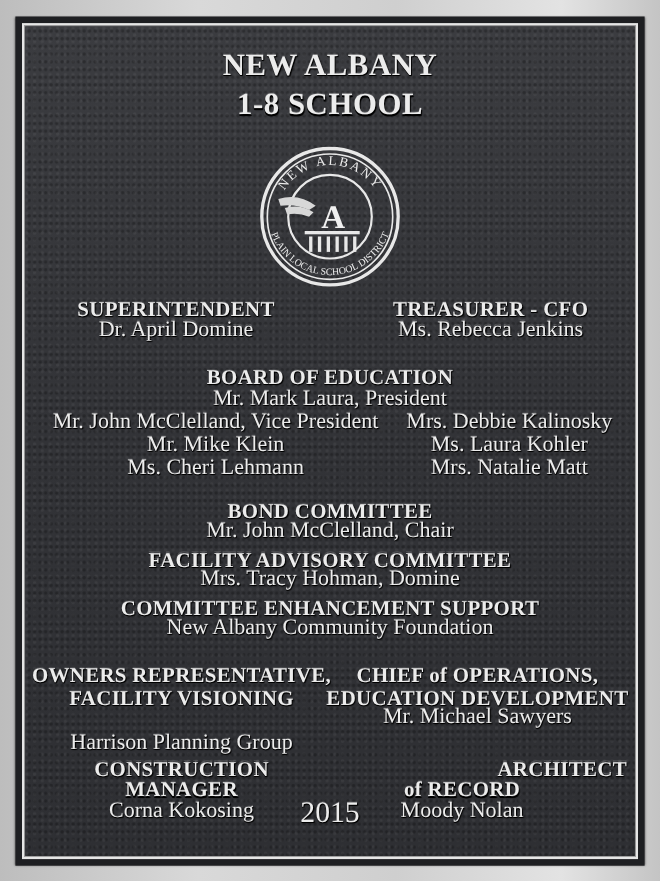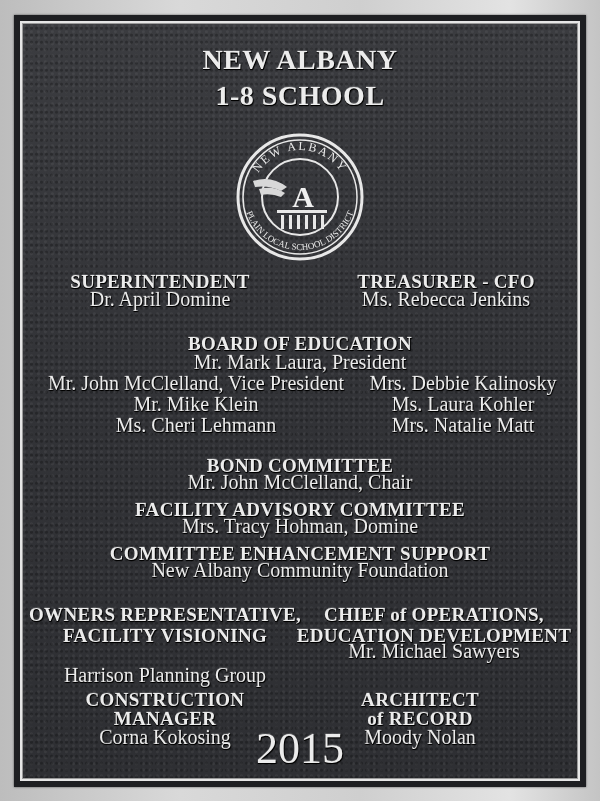--- a/index.html
+++ b/index.html
@@ -28,21 +28,21 @@
   }
   .txt {
     position: absolute; left: 0; width: 600px; text-align: center;
     color: #ececec;
     text-shadow: 0 1px 0 #000, 0 -1px 0 rgba(255,255,255,0.15), 1px 1px 1px #000;
     white-space: nowrap;
   }
   .title { font-weight: bold; font-size: 28px; letter-spacing: 0.5px; }
   .head { font-weight: bold; font-size: 19px; letter-spacing: 0.3px; }
   .name { font-size: 20px; }
-  .year { font-size: 44px; text-align: center; }
+  .year { font-size: 27px; text-align: center; }
   .seal {
     position: absolute; left: 229px; top: 133px; width: 142px; height: 130px;
   }
 </style>
 </head>
 <body>
 
 <div class="plaque-outer">
   <div class="plaque-rule"></div>
   <div class="plaque-face"></div>
@@ -101,17 +101,17 @@
 <div class="txt head" style="left:15px;width:300px;top:604px;">OWNERS REPRESENTATIVE,</div>
 <div class="txt head" style="left:15px;width:300px;top:625px;">FACILITY VISIONING</div>
 <div class="txt name" style="left:15px;width:300px;top:640px;margin-top:24px;">Harrison Planning Group</div>
 <div class="txt head" style="left:284px;width:300px;top:604px;">CHIEF of OPERATIONS,</div>
 <div class="txt head" style="left:284px;width:300px;top:625px;">EDUCATION DEVELOPMENT</div>
 <div class="txt name" style="left:284px;width:300px;top:640px;">Mr. Michael Sawyers</div>
 
 <div class="txt head" style="left:15px;width:300px;top:689px;">CONSTRUCTION</div>
 <div class="txt head" style="left:15px;width:300px;top:708px;">MANAGER</div>
 <div class="txt name" style="left:15px;width:300px;top:726px;">Corna Kokosing</div>
-<div class="txt head" style="left:270px;width:300px;top:689px;">ARCHITECT</div>
+<div class="txt head" style="left:270px;width:300px;top:689px;text-align:right;">ARCHITECT</div>
 <div class="txt head" style="left:270px;width:300px;top:708px;">of RECORD</div>
 <div class="txt name" style="left:270px;width:300px;top:726px;">Moody Nolan</div>
 
 <div class="txt year" style="left:0px;width:600px;top:723px;">2015</div>
 
 </body></html>

